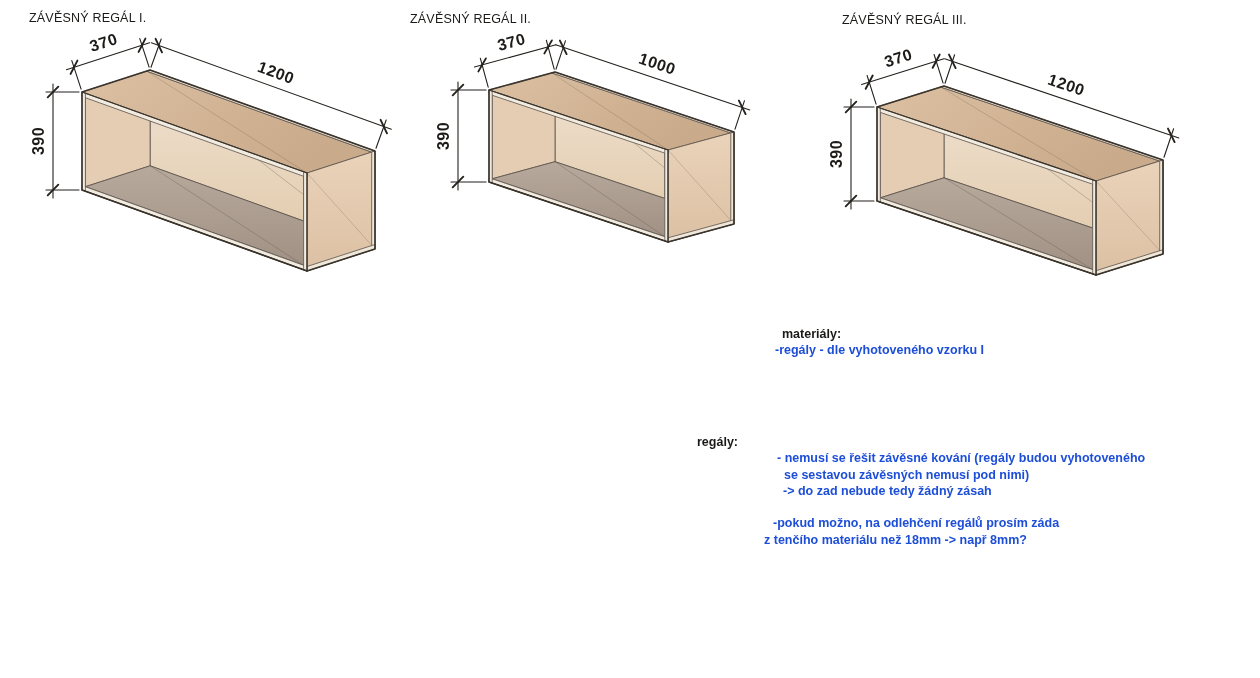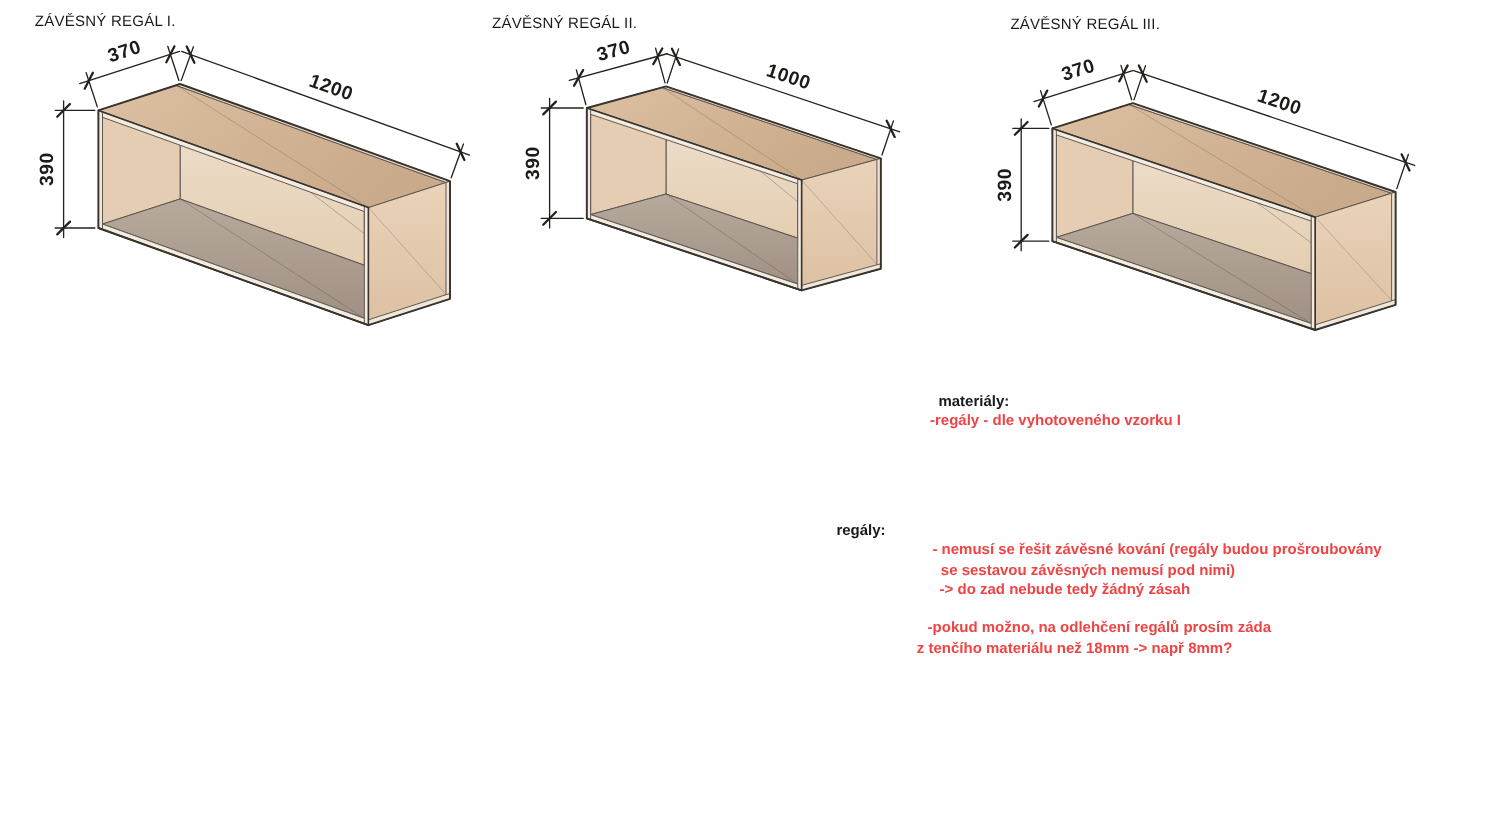--- a/index.html
+++ b/index.html
@@ -9,21 +9,21 @@
   }
   #scene{position:absolute;left:0;top:0;}
   .box-title{
     position:absolute;font-size:12.5px;font-weight:normal;color:#1b1a18;
     letter-spacing:0.2px;white-space:nowrap;
   }
   .note-heading{
     position:absolute;font-size:12.5px;font-weight:bold;color:#1b1a18;white-space:nowrap;
   }
   .note-line{
-    position:absolute;font-size:12.5px;font-weight:bold;color:#ef4444;white-space:nowrap;
+    position:absolute;font-size:12.5px;font-weight:bold;color:#1d4ed8;white-space:nowrap;
   }
   svg text.dim-label{
     font-family:"Liberation Sans","DejaVu Sans",sans-serif;
     font-size:16px;font-weight:bold;fill:#1d1b18;letter-spacing:0.5px;
   }
 </style>
 </head>
 <body>
 
 <div class="sheet">
@@ -175,19 +175,19 @@
   <div class="box-title" style="left:410px;top:12px">ZÁVĚSNÝ REGÁL II.</div>
   <div class="box-title" style="left:842px;top:13px">ZÁVĚSNÝ REGÁL III.</div>
 
   <div class="note-heading" style="left:782px;top:327px">materiály:</div>
   <div id="materials-lines">
       <div class="note-line" style="left: 775px; top: 343px;">-regály - dle vyhotoveného vzorku I</div>
     </div>
 
   <div class="note-heading" style="left:697px;top:435px">regály:</div>
   <div id="shelves-lines">
-      <div class="note-line" style="left: 777px; top: 451px;">- nemusí se řešit závěsné kování (regály budou prošroubovány</div>
+      <div class="note-line" style="left: 777px; top: 451px;">- nemusí se řešit závěsné kování (regály budou vyhotoveného</div>
       <div class="note-line" style="left: 784px; top: 467.5px;">se sestavou závěsných nemusí pod nimi)</div>
       <div class="note-line" style="left: 783px; top: 484px;">-&gt; do zad nebude tedy žádný zásah</div>
       <div class="note-line" style="left: 773px; top: 516px; text-align: right;">-pokud možno, na odlehčení regálů prosím záda</div>
       <div class="note-line" style="left: 764px; top: 532.5px;">z tenčího materiálu než 18mm -&gt; např 8mm?</div>
     </div>
 </div>
 
 </body></html>

